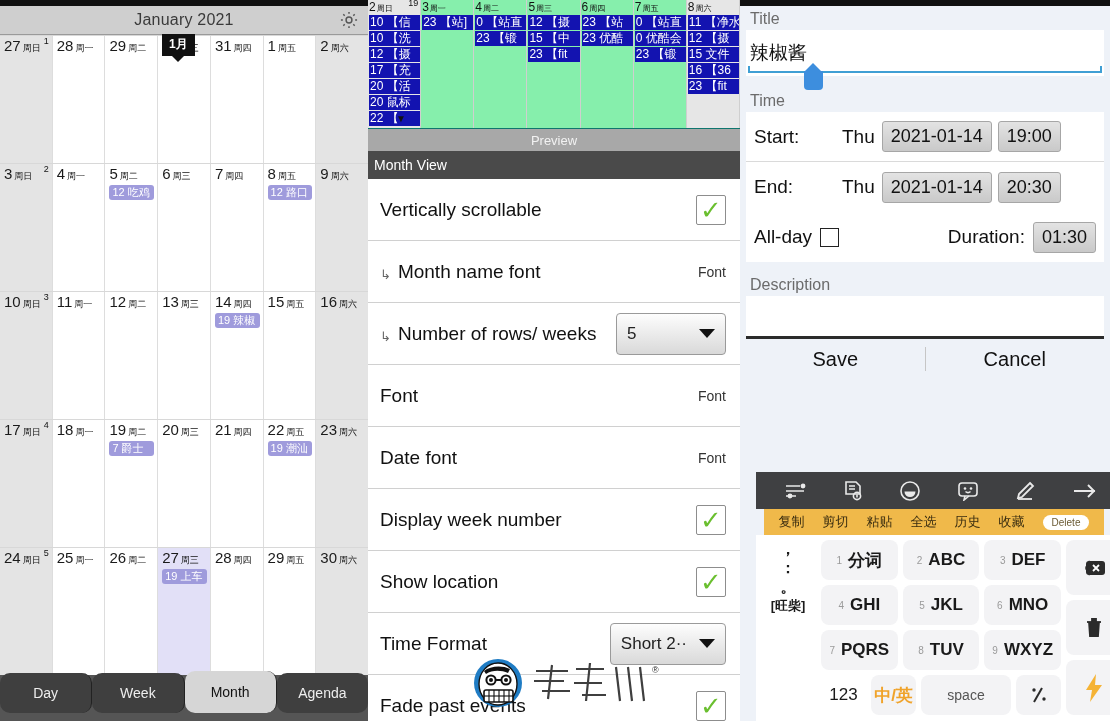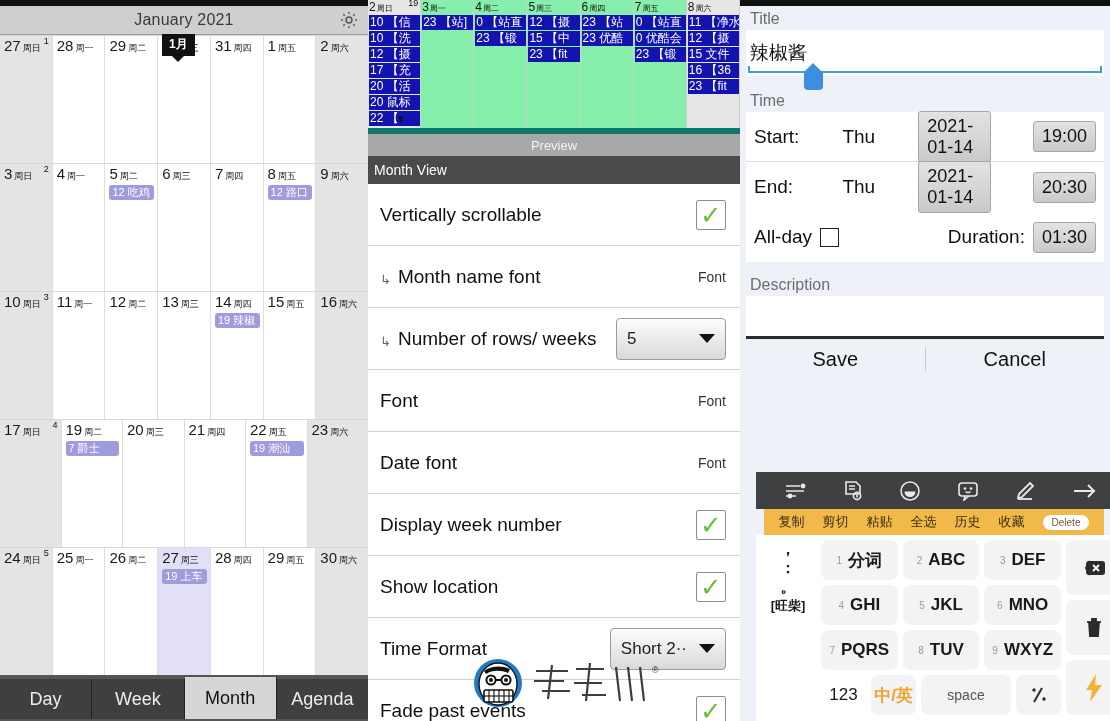--- a/index.html
+++ b/index.html
@@ -50,30 +50,30 @@
   .monthflag .tag:after{
     content:"";position:absolute;left:50%;margin-left:-6px;bottom:-6px;
     border-left:6px solid transparent;border-right:6px solid transparent;
     border-top:6px solid #111;
   }
   .p1-tabs{
     position:absolute;bottom:0;left:0;width:368px;height:46px;background:#555;
     display:flex;align-items:flex-end;
   }
   .p1-tab{
-    flex:1;height:40px;background:#3f3f3f;color:#eee;font-size:18px;
+    flex:1;height:40px;background:#3f3f3f;color:#eee;font-size:14px;
     display:flex;align-items:center;justify-content:center;
-    border-right:1px solid #222;margin-bottom:2px;
+    border-right:1px solid #222;margin-bottom:8px;border-radius:10px;
   }
   .p1-tab.active{background:#d6d6d6;color:#111;height:42px;}
   .p1-tab:last-child{border-right:none;}
 
   
   .panel2{position:relative;width:372px;height:721px;background:#f2f5fa;overflow:hidden;}
-  .p2-preview-cal{height:128px;background:#fff;position:relative;overflow:hidden;border-bottom:6px solid #0f766e;}
+  .p2-preview-cal{height:128px;background:#fff;position:relative;overflow:hidden;border-bottom:1px solid #0f766e;}
   .p2-pc-row{display:flex;height:100%;}
   .p2-pc-col{
     flex:1;border-right:1px solid #cfcfcf;box-sizing:border-box;padding:1px 0 0 1px;
     min-width:0;overflow:hidden;position:relative;background:#86efac;
   }
   .p2-pc-col.we{background:#e6e6e6;}
   .p2-pc-head{font-size:12px;color:#111;white-space:nowrap;line-height:13px;}
   .p2-pc-head .wd{font-size:8px;margin-left:1px;}
   .p2-wk{position:absolute;top:-2px;right:2px;font-size:9px;color:#111;}
   .p2-ev{
@@ -129,21 +129,21 @@
     border-radius:0 0 4px 4px;
   }
   .p3-handle:before{
     content:"";position:absolute;top:-8px;left:0;width:0;height:0;
     border-left:9.5px solid transparent;border-right:9.5px solid transparent;
     border-bottom:9px solid #3d8ede;
   }
   .p3-card{background:#fff;}
   .p3-trow{
     display:flex;align-items:center;height:50px;border-bottom:1px solid #dadada;
-    padding:0 8px;box-sizing:border-box;gap:36px;
+    padding:0 8px;box-sizing:border-box;
   }
   .p3-trow:last-child{border-bottom:none;}
   .p3-trow .k{font-size:19px;color:#111;width:88px;}
   .p3-trow .dow{font-size:19px;color:#111;margin-right:7px;}
   .btnf{
     background:linear-gradient(#e3e3e3,#c9c9c9);border:1px solid #a6a6a6;border-radius:3px;
     font-size:18px;color:#111;padding:4px 8px;
   }
   .p3-allday{display:flex;align-items:center;height:50px;padding:0 8px;box-sizing:border-box;background:#fff;}
   .p3-allday .ad{font-size:19px;color:#111;margin-right:8px;}
@@ -270,20 +270,23 @@
             <div class="daynum"><span class="n">15</span><span class="wd">周五</span></div>
           </div>
           <div class="p1-cell we">
             <div class="daynum"><span class="n">16</span><span class="wd">周六</span></div>
           </div>
         </div>
         <div class="p1-row">
           <div class="p1-cell we">
             <div class="daynum"><span class="n">17</span><span class="wd">周日</span></div>
             <div class="wknum">4</div>
+          </div>
+          <div class="p1-cell">
+            <div class="daynum"><span class="n">18</span><span class="wd">周一</span></div>
           </div>
           <div class="p1-cell">
             <div class="daynum"><span class="n">19</span><span class="wd">周二</span></div>
             <div class="ev">7 爵士</div>
           </div>
           <div class="p1-cell">
             <div class="daynum"><span class="n">20</span><span class="wd">周三</span></div>
           </div>
           <div class="p1-cell">
             <div class="daynum"><span class="n">21</span><span class="wd">周四</span></div>

